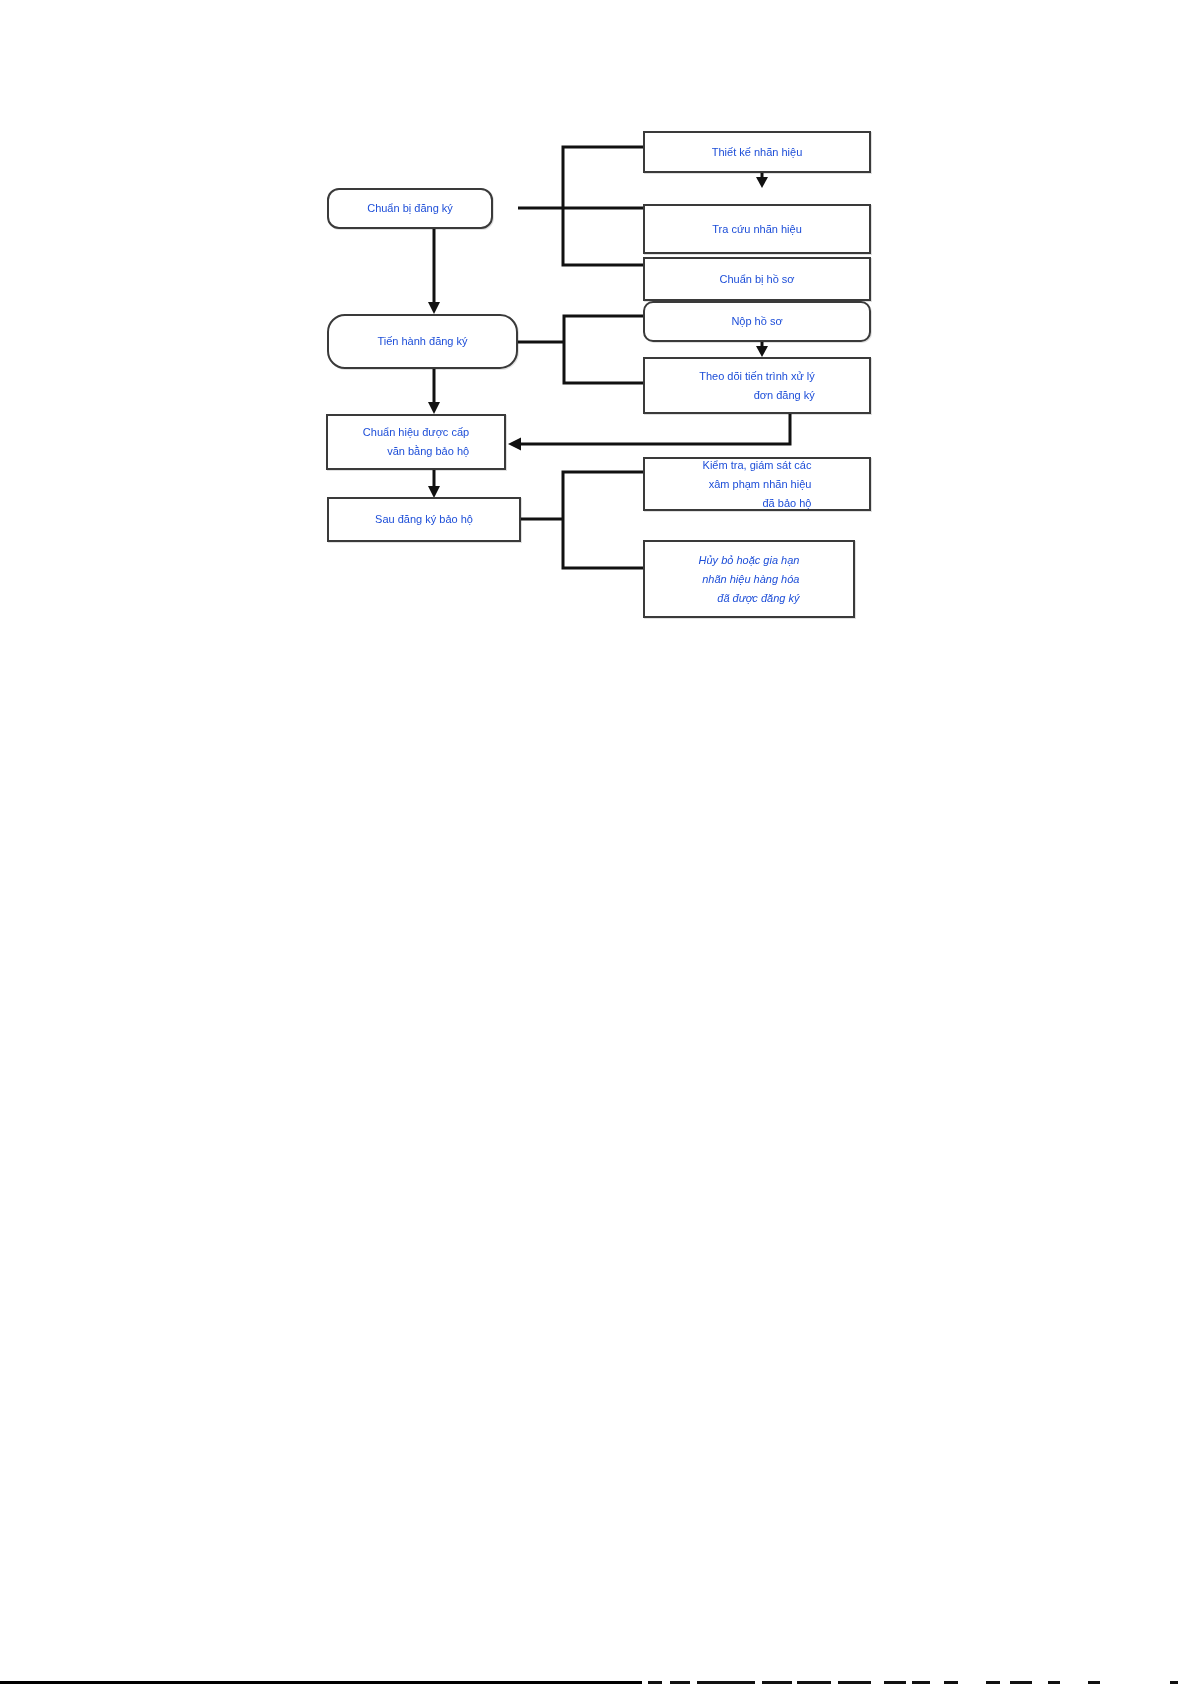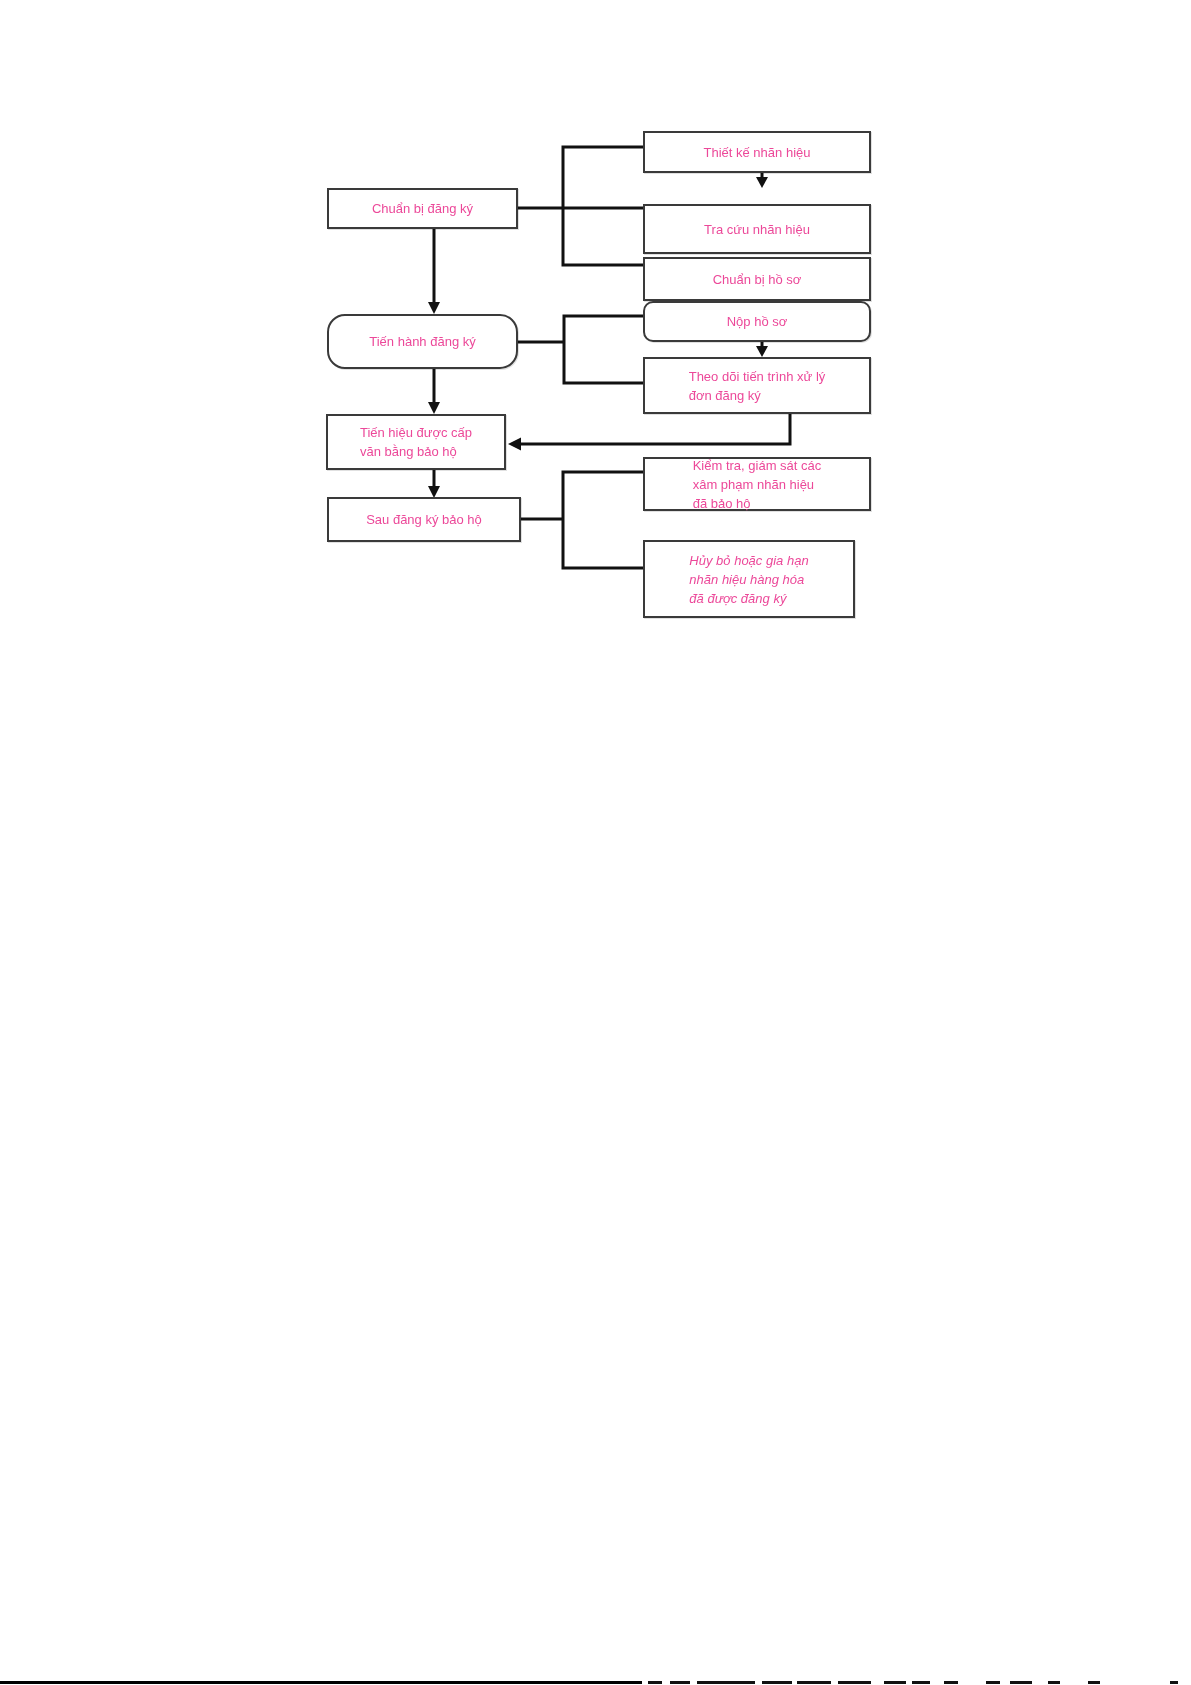--- a/index.html
+++ b/index.html
@@ -15,33 +15,33 @@
     position: absolute;
     left: 0; top: 0;
     width: 1191px; height: 1685px;
     z-index: 1;
   }
   .node {
     position: absolute;
     box-sizing: border-box;
     border: 2px solid #3a3a3a;
     background: #ffffff;
-    color: #ec4899;
-    font-size: 13px;
+    color: #1d4ed8;
+    font-size: 11px;
     line-height: 19px;
     display: flex;
     align-items: center;
     justify-content: center;
-    text-align: left;
+    text-align: right;
     white-space: pre-line;
     z-index: 2;
     box-shadow: 1px 1px 0 rgba(0,0,0,0.12);
   }
   
-  .nA { left: 327px; top: 188px; width: 191px; height: 41px; }
+  .nA { left: 327px; top: 188px; width: 166px; height: 41px; border-radius: 12px; }
   .nB { left: 327px; top: 314px; width: 191px; height: 55px; border-radius: 18px; }
   .nC { left: 326px; top: 414px; width: 180px; height: 56px; }
   .nD { left: 327px; top: 497px; width: 194px; height: 45px; }
   
   .nR1 { left: 643px; top: 131px; width: 228px; height: 42px; }
   .nR2 { left: 643px; top: 204px; width: 228px; height: 50px; }
   .nR3 { left: 643px; top: 243px; width: 228px; height: 44px; margin-top: 14px; }
   .nR4 { left: 643px; top: 301px; width: 228px; height: 41px; border-radius: 10px; }
   .nR5 { left: 643px; top: 357px; width: 228px; height: 57px; }
   .nR6 { left: 643px; top: 457px; width: 228px; height: 54px; }
@@ -93,21 +93,21 @@
     </g>
   </svg>
 
   <div class="node nA">
     <span>Chuẩn bị đăng ký</span>
   </div>
   <div class="node nB">
     <span>Tiến hành đăng ký</span>
   </div>
   <div class="node nC">
-    <span>Tiến hiệu được cấp
+    <span>Chuẩn hiệu được cấp
 văn bằng bảo hộ</span>
   </div>
   <div class="node nD">
     <span>Sau đăng ký bảo hộ</span>
   </div>
 
   <div class="node nR1">
     <span>Thiết kế nhãn hiệu</span>
   </div>
   <div class="node nR2">

